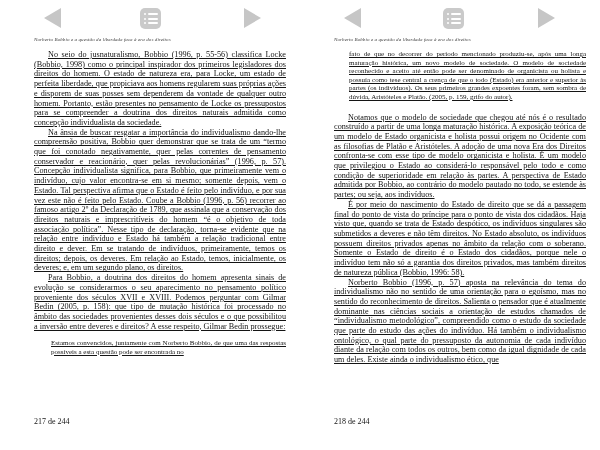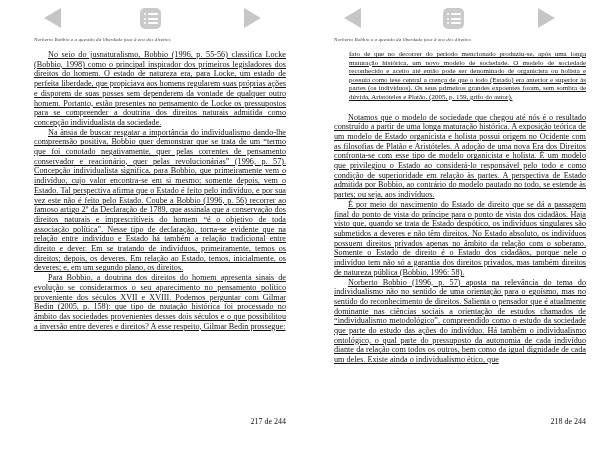--- a/index.html
+++ b/index.html
@@ -34,21 +34,21 @@
   }
   .body-text { font-size:8.2px; line-height:9.7px; text-align:justify;text-decoration:underline; }
   .para { text-indent:14px; }
   .quote {
     font-size:7px; line-height:8.6px; text-align:justify;
     margin-left:17px;
   }
   .quote-cont { margin-bottom:11px; margin-left:15px; }
   .quote-start { margin-top:8px; }
   .page-footer {
-    position:absolute; top:417px; width:252px; text-align:right;
+    position:absolute; top:417px; width:252px; text-align:left;
     font-size:8px; color:#141414;
   }
   .footer-left  { left:34px; }
   .footer-right { left:334px; }
 </style>
 </head>
 <body>
 
 <div class="tool" style="left:44px;">
   <div class="tri tri-left"></div>
@@ -95,20 +95,21 @@
 <div class="tool" style="left:538px;">
   <div class="tri tri-right"></div>
 </div>
 
 <div class="page page-left">
   <div class="running-header">Norberto Bobbio e a questão da liberdade face à era dos direitos</div>
   <div class="body-text">
     <p class="para">No seio do jusnaturalismo, Bobbio (1996, p. 55-56) classifica Locke (Bobbio, 1998) como o principal inspirador dos primeiros legisladores dos direitos do homem. O estado de natureza era, para Locke, um estado de perfeita liberdade, que propiciava aos homens regularem suas próprias ações e disporem de suas posses sem dependerem da vontade de qualquer outro homem. Portanto, estão presentes no pensamento de Locke os pressupostos para se compreender a doutrina dos direitos naturais admitida como concepção individualista da sociedade.</p>
     <p class="para">Na ânsia de buscar resgatar a importância do individualismo dando-lhe compreensão positiva, Bobbio quer demonstrar que se trata de um “termo que foi conotado negativamente, quer pelas correntes de pensamento conservador e reacionário, quer pelas revolucionárias” (1996, p. 57). Concepção individualista significa, para Bobbio, que primeiramente vem o indivíduo, cujo valor encontra-se em si mesmo; somente depois, vem o Estado. Tal perspectiva afirma que o Estado é feito pelo indivíduo, e por sua vez este não é feito pelo Estado. Coube a Bobbio (1996, p. 56) recorrer ao famoso artigo 2º da Declaração de 1789, que assinala que a conservação dos direitos naturais e imprescritíveis do homem “é o objetivo de toda associação política”. Nesse tipo de declaração, torna-se evidente que na relação entre indivíduo e Estado há também a relação tradicional entre direito e dever. Em se tratando de indivíduos, primeiramente, temos os direitos; depois, os deveres. Em relação ao Estado, temos, inicialmente, os deveres; e, em um segundo plano, os direitos.</p>
     <p class="para">Para Bobbio, a doutrina dos direitos do homem apresenta sinais de evolução se considerarmos o seu aparecimento no pensamento político proveniente dos séculos XVII e XVIII. Podemos perguntar com Gilmar Bedin (2005, p. 158): que tipo de mutação histórica foi processado no âmbito das sociedades provenientes desses dois séculos e o que possibilitou a inversão entre deveres e direitos? A esse respeito, Gilmar Bedin prossegue:</p>
+    <div class="quote quote-start">Estamos convencidos, juntamente com Norberto Bobbio, de que uma das respostas possíveis a esta questão pode ser encontrada no</div>
   </div>
 </div>
 <div class="page-footer footer-left">217 de 244</div>
 
 <div class="page page-right">
   <div class="running-header">Norberto Bobbio e a questão da liberdade face à era dos direitos</div>
   <div class="body-text">
     <div class="quote quote-cont">fato de que no decorrer do período mencionado produziu-se, após uma longa maturação histórica, um novo modelo de sociedade. O modelo de sociedade reconhecido e aceito até então pode ser denominado de organicista ou holista e possuía como tese central a crença de que o todo (Estado) era anterior e superior às partes (os indivíduos). Os seus primeiros grandes expoentes foram, sem sombra de dúvida, Aristóteles e Platão. (2005, p. 159, grifo do autor).</div>
     <p class="para">Notamos que o modelo de sociedade que chegou até nós é o resultado construído a partir de uma longa maturação histórica. A exposição teórica de um modelo de Estado organicista e holista possui origem no Ocidente com as filosofias de Platão e Aristóteles. A adoção de uma nova Era dos Direitos confronta-se com esse tipo de modelo organicista e holista. É um modelo que privilegiou o Estado ao considerá-lo responsável pelo todo e como condição de superioridade em relação às partes. A perspectiva de Estado admitida por Bobbio, ao contrário do modelo pautado no todo, se estende às partes; ou seja, aos indivíduos.</p>
     <p class="para">É por meio do nascimento do Estado de direito que se dá a passagem final do ponto de vista do príncipe para o ponto de vista dos cidadãos. Haja visto que, quando se trata de Estado despótico, os indivíduos singulares são submetidos a deveres e não têm direitos. No Estado absoluto, os indivíduos possuem direitos privados apenas no âmbito da relação com o soberano. Somente o Estado de direito é o Estado dos cidadãos, porque nele o indivíduo tem não só a garantia dos direitos privados, mas também direitos de natureza pública (Bobbio, 1996: 58).</p>

